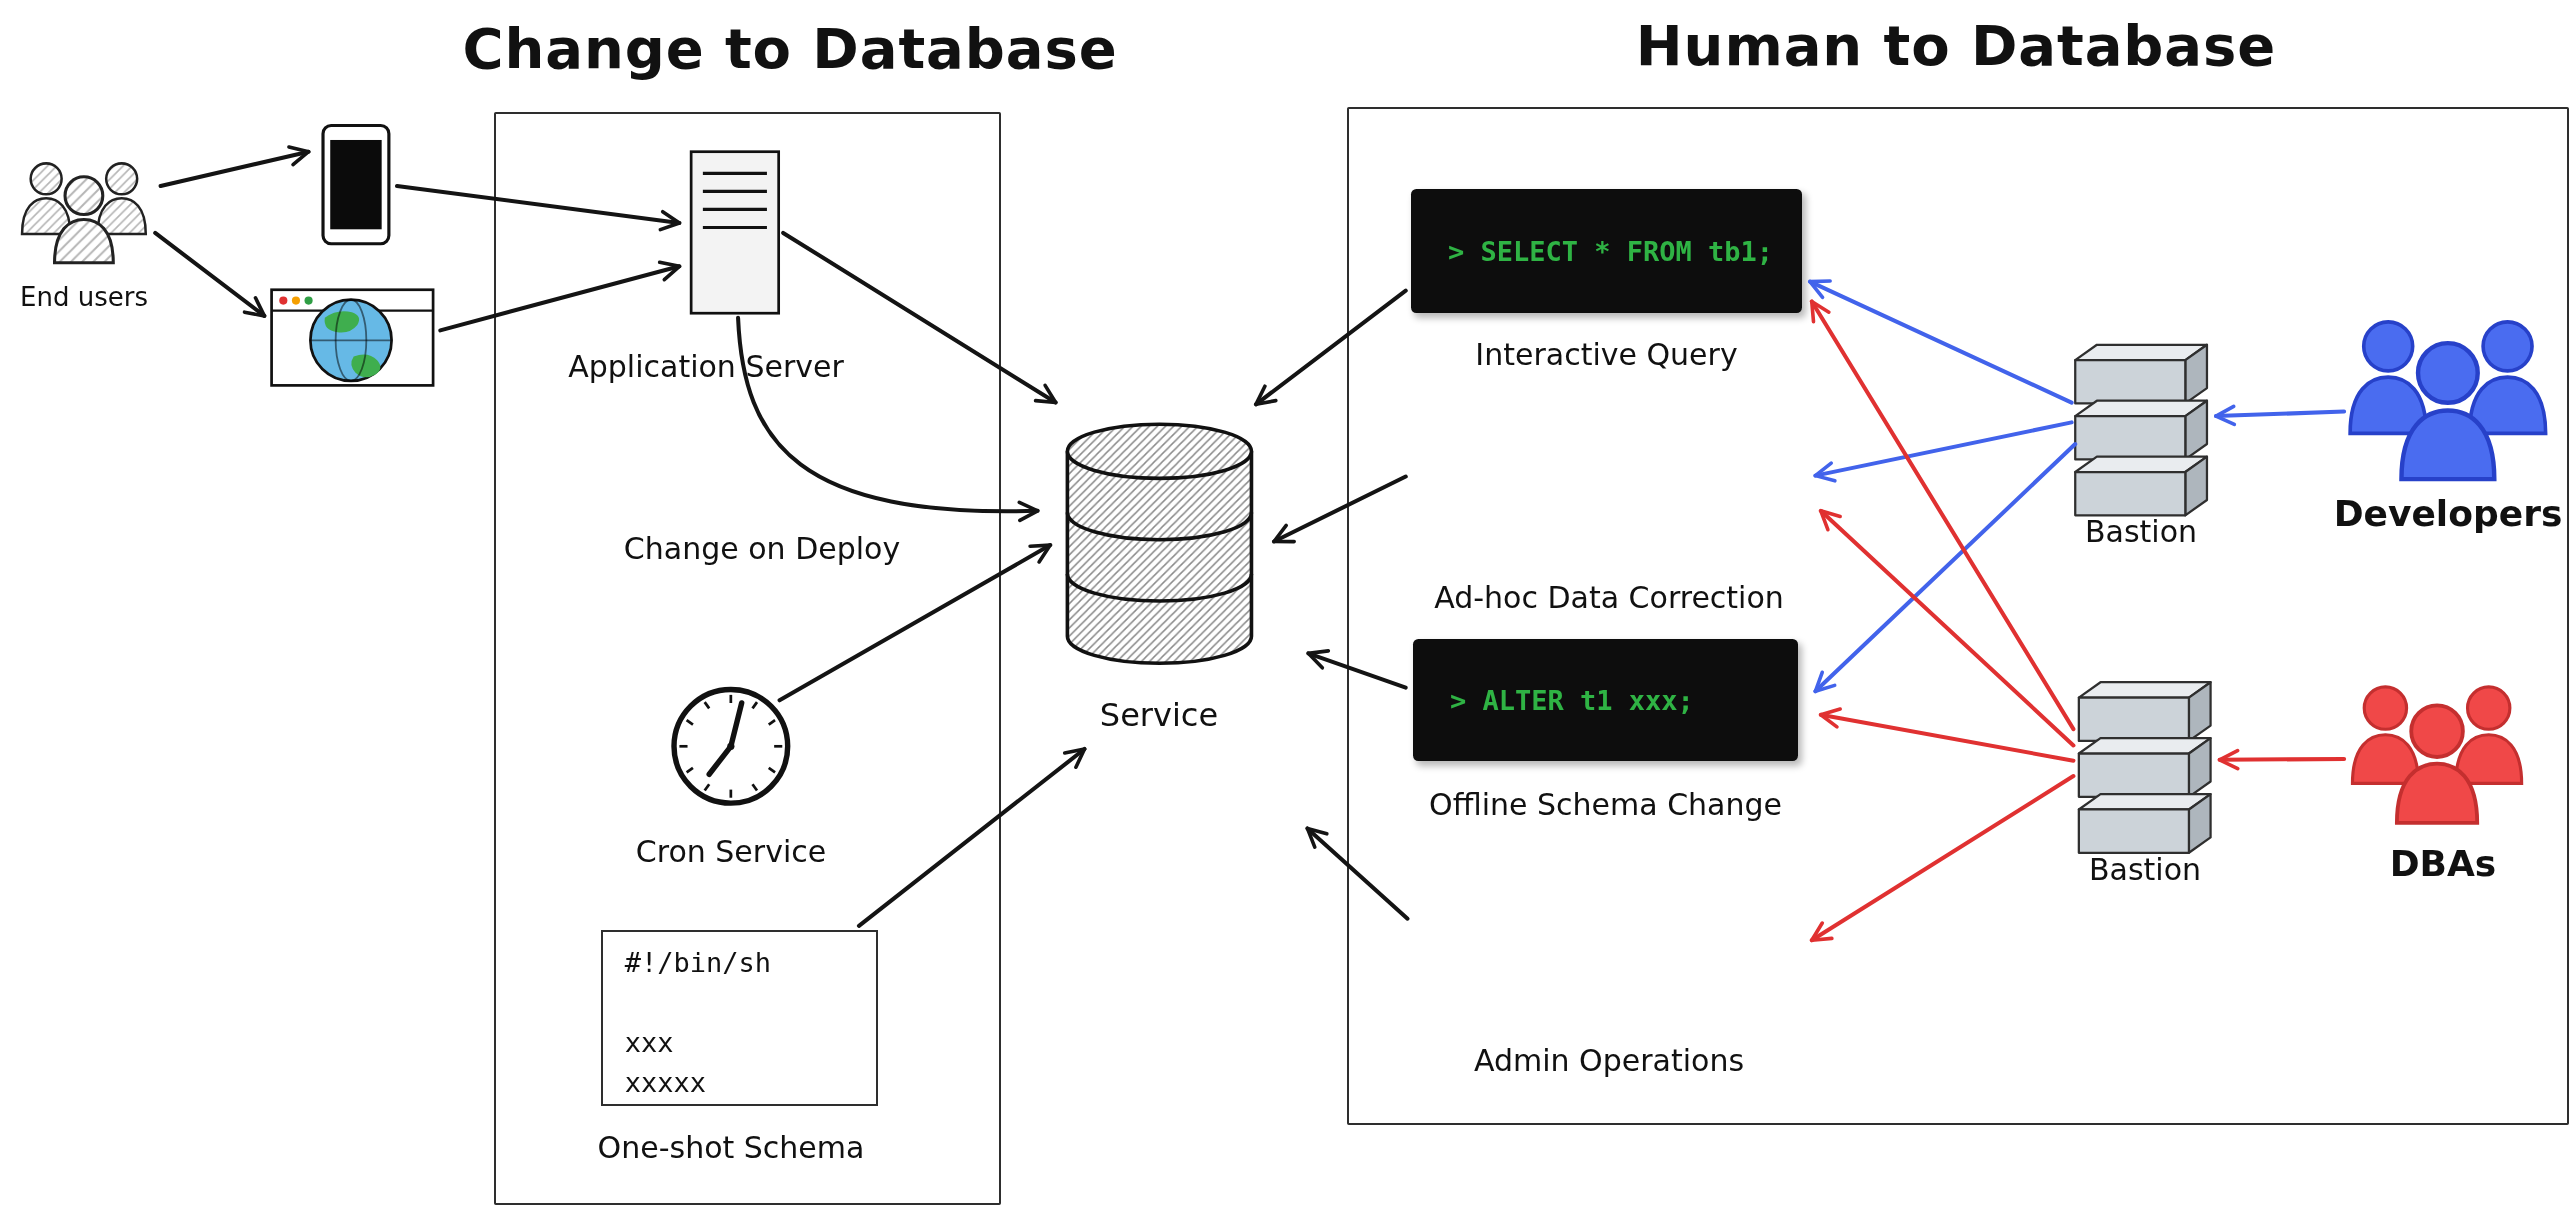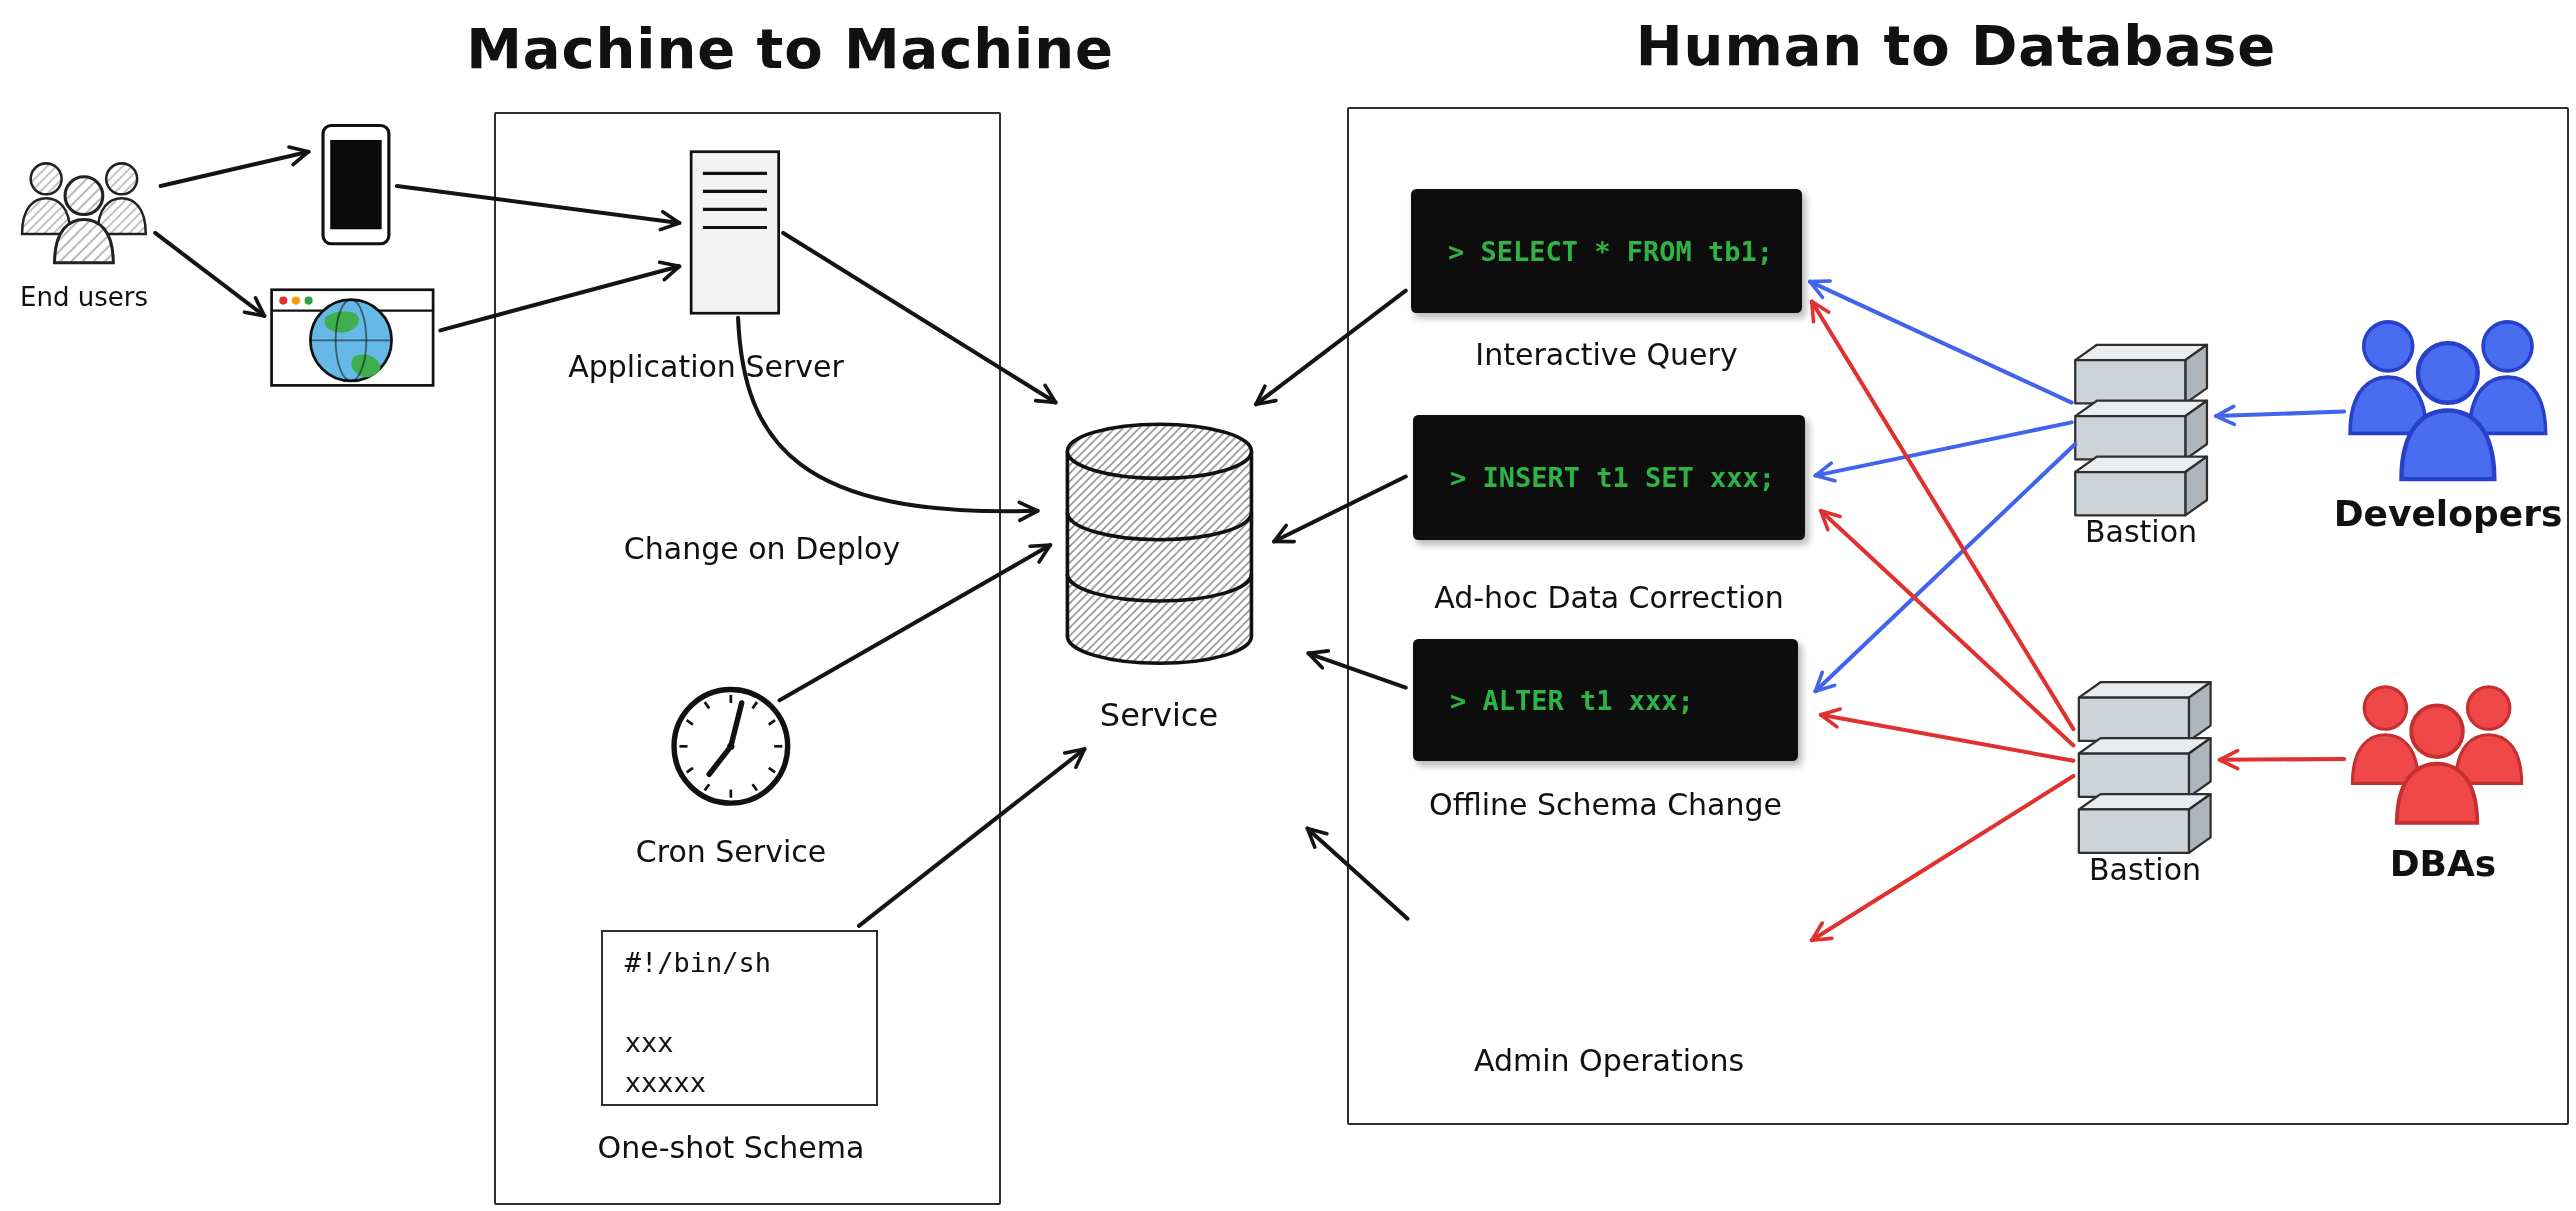--- a/index.html
+++ b/index.html
@@ -20,42 +20,39 @@
   .script-line { font-family:"DejaVu Sans Mono", monospace; font-size:27px; line-height:40px; min-height:40px; color:#111; white-space:pre; }
 </style>
 </head>
 <body>
 
 <div class="canvas">
 
   <div class="group-box" style="left:494px; top:112px; width:507px; height:1093px;"></div>
   <div class="group-box" style="left:1347px; top:107px; width:1222px; height:1018px;"></div>
 
-  <div class="title" style="left:790px; top:16px;">Machine to Machine</div>
+  <div class="title" style="left:790px; top:16px;">Change to Database</div>
   <div class="title" style="left:1956px; top:12.6px;">Human to Database</div>
 
   <div class="label small" style="left:84px;  top:282px;">End users</div>
   <div class="label" style="left:706px; top:349px;">Application Server</div>
   <div class="label" style="left:762px; top:531px;">Change on Deploy</div>
   <div class="label" style="left:731px; top:834px;">Cron Service</div>
   <div class="label" style="left:731px; top:1130px;">One-shot Schema</div>
   <div class="label" style="left:1159px; top:696px; font-size:32px;">Service</div>
 
   <div class="script-box">
     <div class="script-line">#!/bin/sh</div>
     <div class="script-line"></div>
     <div class="script-line">xxx</div>
     <div class="script-line">xxxxx</div>
   </div>
 
   <div class="terminal" style="left: 1411px; top: 189px; width: 391px; height: 124px; background: rgb(13, 13, 13); color: rgb(47, 179, 68);">
     <div class="tline">&gt; SELECT * FROM tb1;</div>
-  </div>
-  <div class="terminal" style="left: 1413px; top: 415px; width: 392px; height: 125px; background: rgb(13, 13, 13); color: rgb(47, 179, 68);">
-    <div class="tline">&gt; INSERT t1 SET xxx;</div>
   </div>
   <div class="terminal" style="left: 1413px; top: 639px; width: 385px; height: 122px; background: rgb(13, 13, 13); color: rgb(47, 179, 68);">
     <div class="tline">&gt; ALTER t1 xxx;</div>
   </div>
 
   <div class="tlabel" style="left:1411px; top:337px; width:391px;">Interactive Query</div>
   <div class="tlabel" style="left:1413px; top:563px; width:392px;margin-top:17px;">Ad-hoc Data Correction</div>
   <div class="tlabel" style="left:1413px; top:787px; width:385px;">Offline Schema Change</div>
   <div class="tlabel" style="left:1416px; top:1043px; width:386px;">Admin Operations</div>
 

